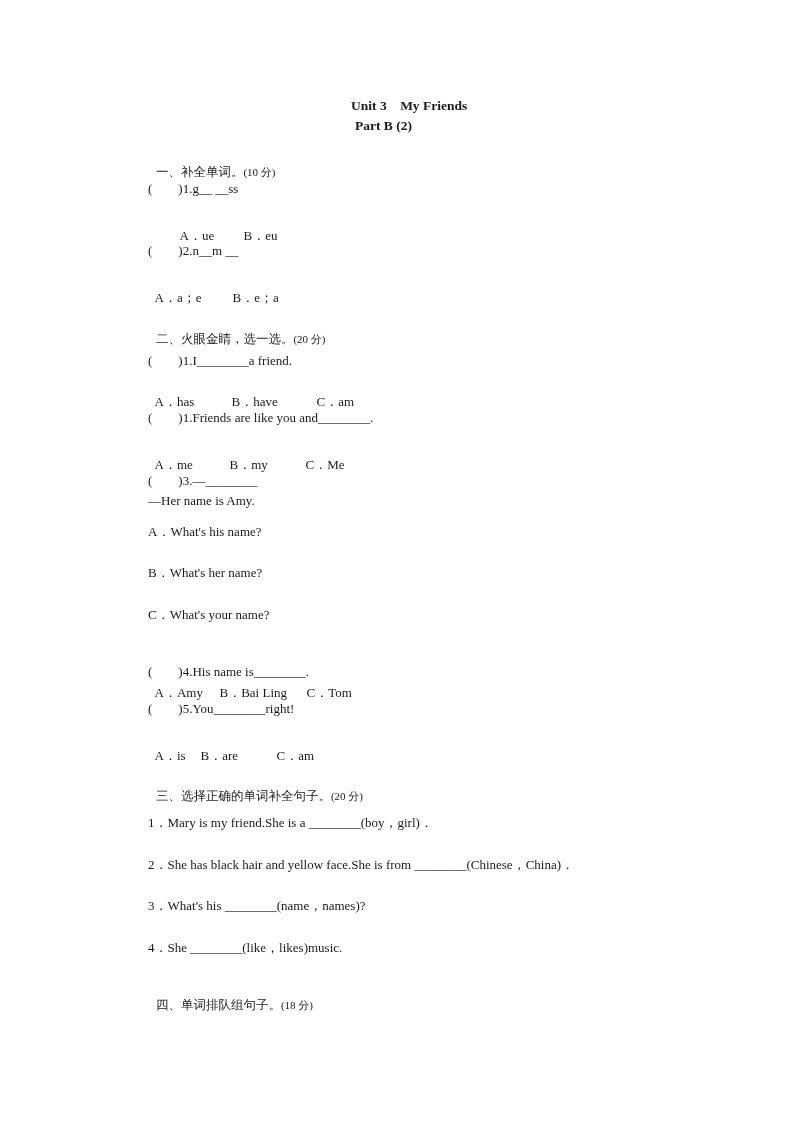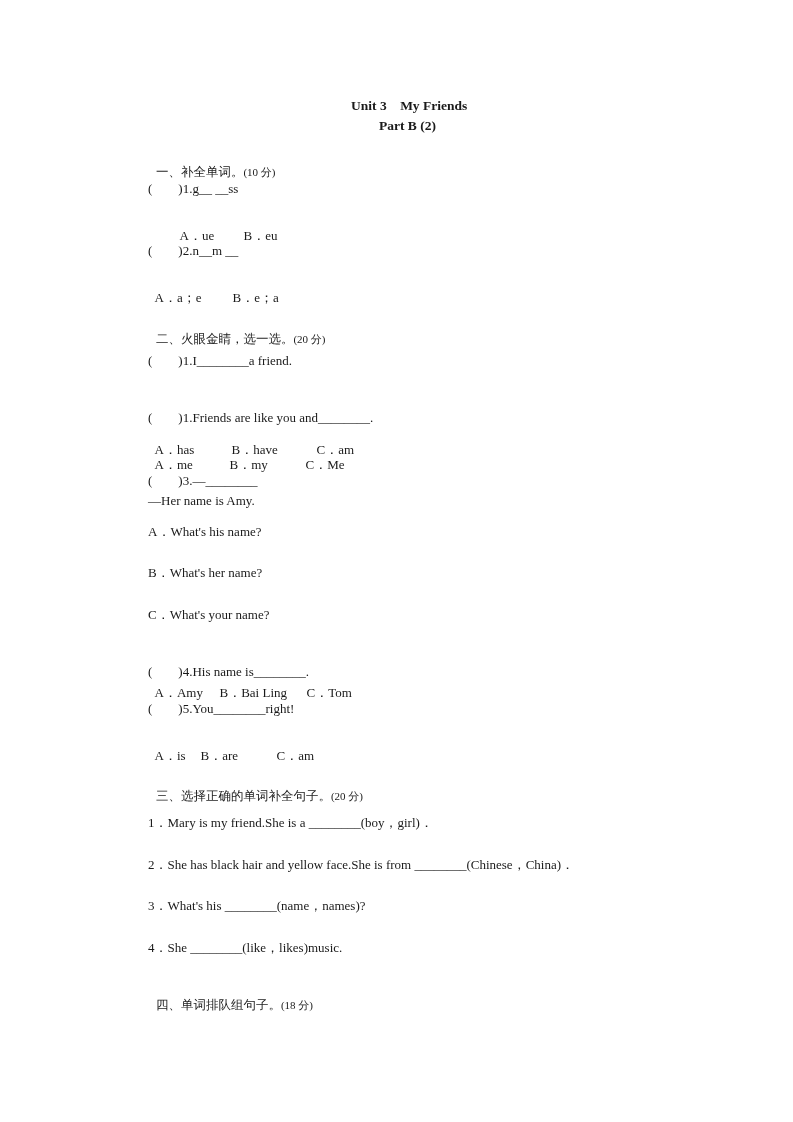--- a/index.html
+++ b/index.html
@@ -42,21 +42,21 @@
       font-size: 11px;
     }
     .opt {
       display: inline-block;
     }
   </style>
 </head>
 <body>
 
 <div class="title" style="left:351px; top:98px;">Unit 3    My Friends</div>
-<div class="title" style="left:379px; top:118px;">Part B (2)</div>
+<div class="title" style="left:355px; top:118px;">Part B (2)</div>
 
 <div class="heading" style="top:148px;">
   <span>一、补全单词。</span><span class="pts">(10 分)</span>
 </div>
 
 <div class="line" style="top:181px;">(        )1.g__ __ss</div>
 <div class="line" style="top:212px;margin-left:25px;">
   <span class="opt" style="width:64px;">A．ue</span><span class="opt">B．eu</span>
 </div>
 
@@ -64,21 +64,21 @@
 <div class="line" style="top:274px;">
   <span class="opt" style="width:78px;">A．a；e</span><span class="opt">B．e；a</span>
 </div>
 
 <div class="heading" style="top:315px;">
   <span>二、火眼金睛，选一选。</span><span class="pts">(20 分)</span>
 </div>
 
 <div class="line" style="top:353px;">(        )1.I________a friend.</div>
 <div class="line" style="top:378px;">
-  <span class="opt" style="width:77px;margin-top:48px;">A．has</span><span class="opt" style="width:85px;">B．have</span><span class="opt">C．am</span>
+  <span class="opt" style="width:77px;">A．has</span><span class="opt" style="width:85px;">B．have</span><span class="opt">C．am</span>
 </div>
 
 <div class="line" style="top:410px;">(        )1.Friends are like you and________.</div>
 <div class="line" style="top:441px;">
   <span class="opt" style="width:75px;">A．me</span><span class="opt" style="width:76px;">B．my</span><span class="opt">C．Me</span>
 </div>
 
 <div class="line" style="top:473px;">(        )3.—________</div>
 <div class="line" style="top:493px;">—Her name is Amy.</div>
 <div class="line" style="top:524px;">A．What's his name?</div>

